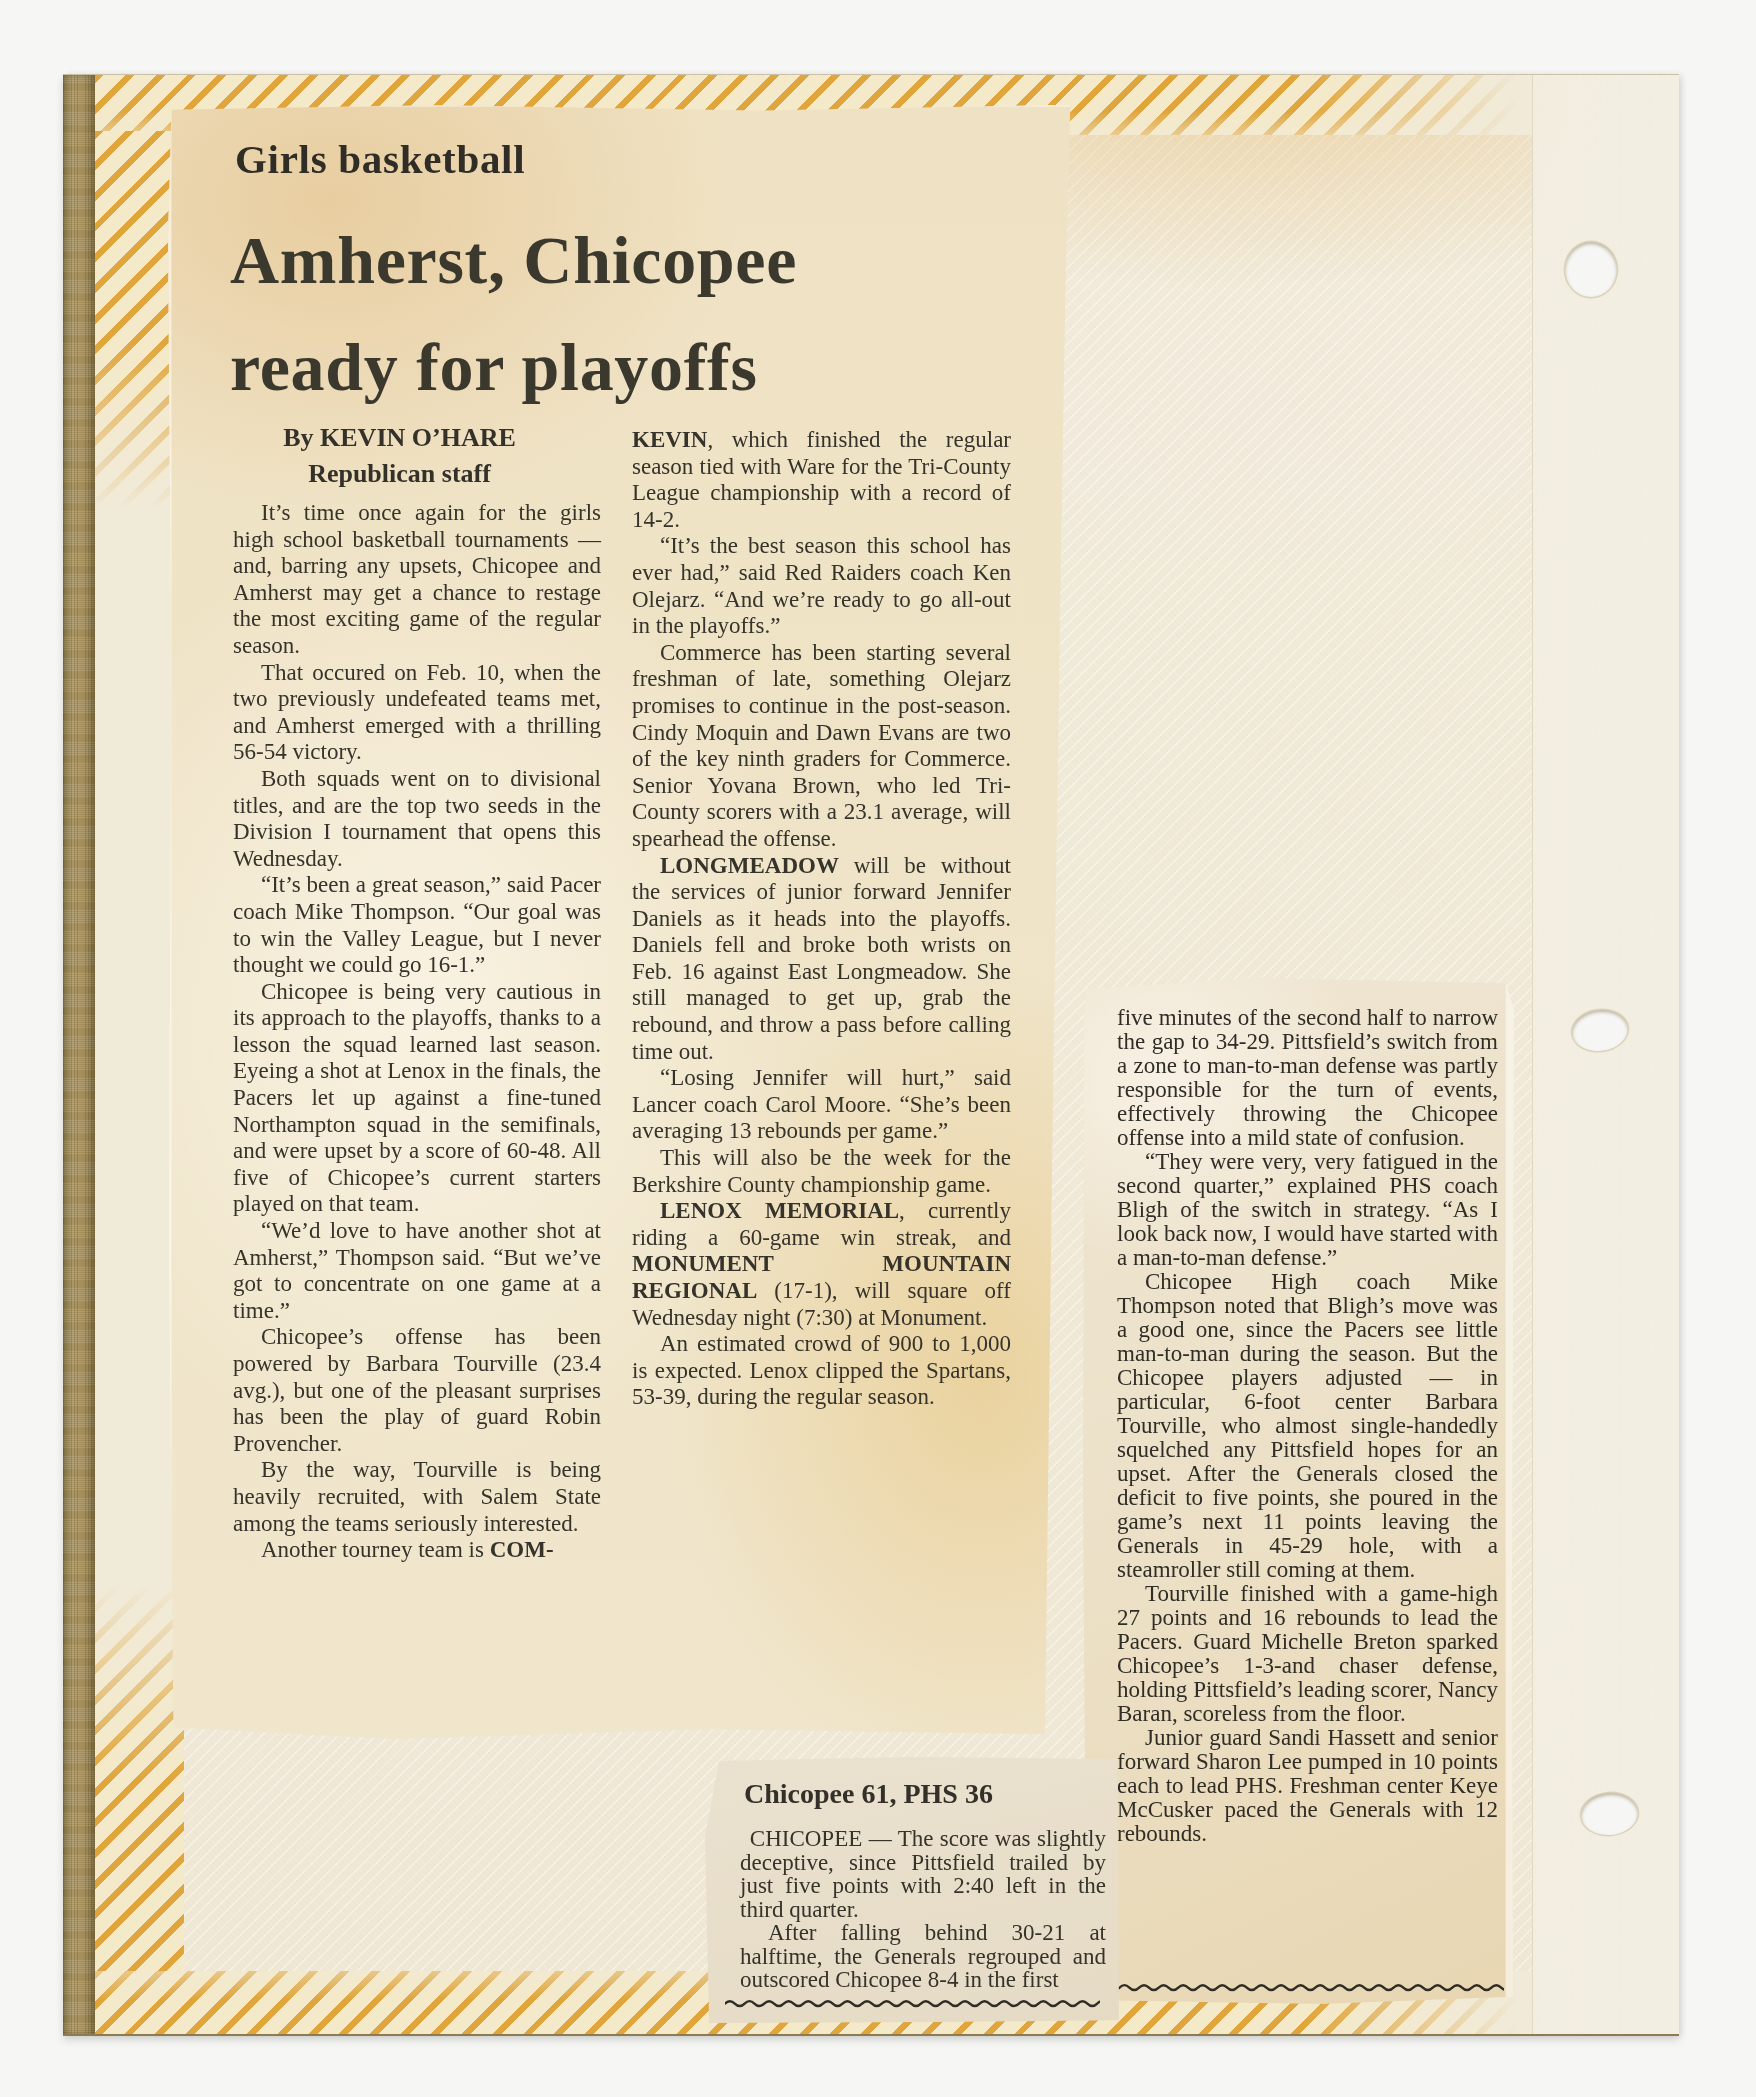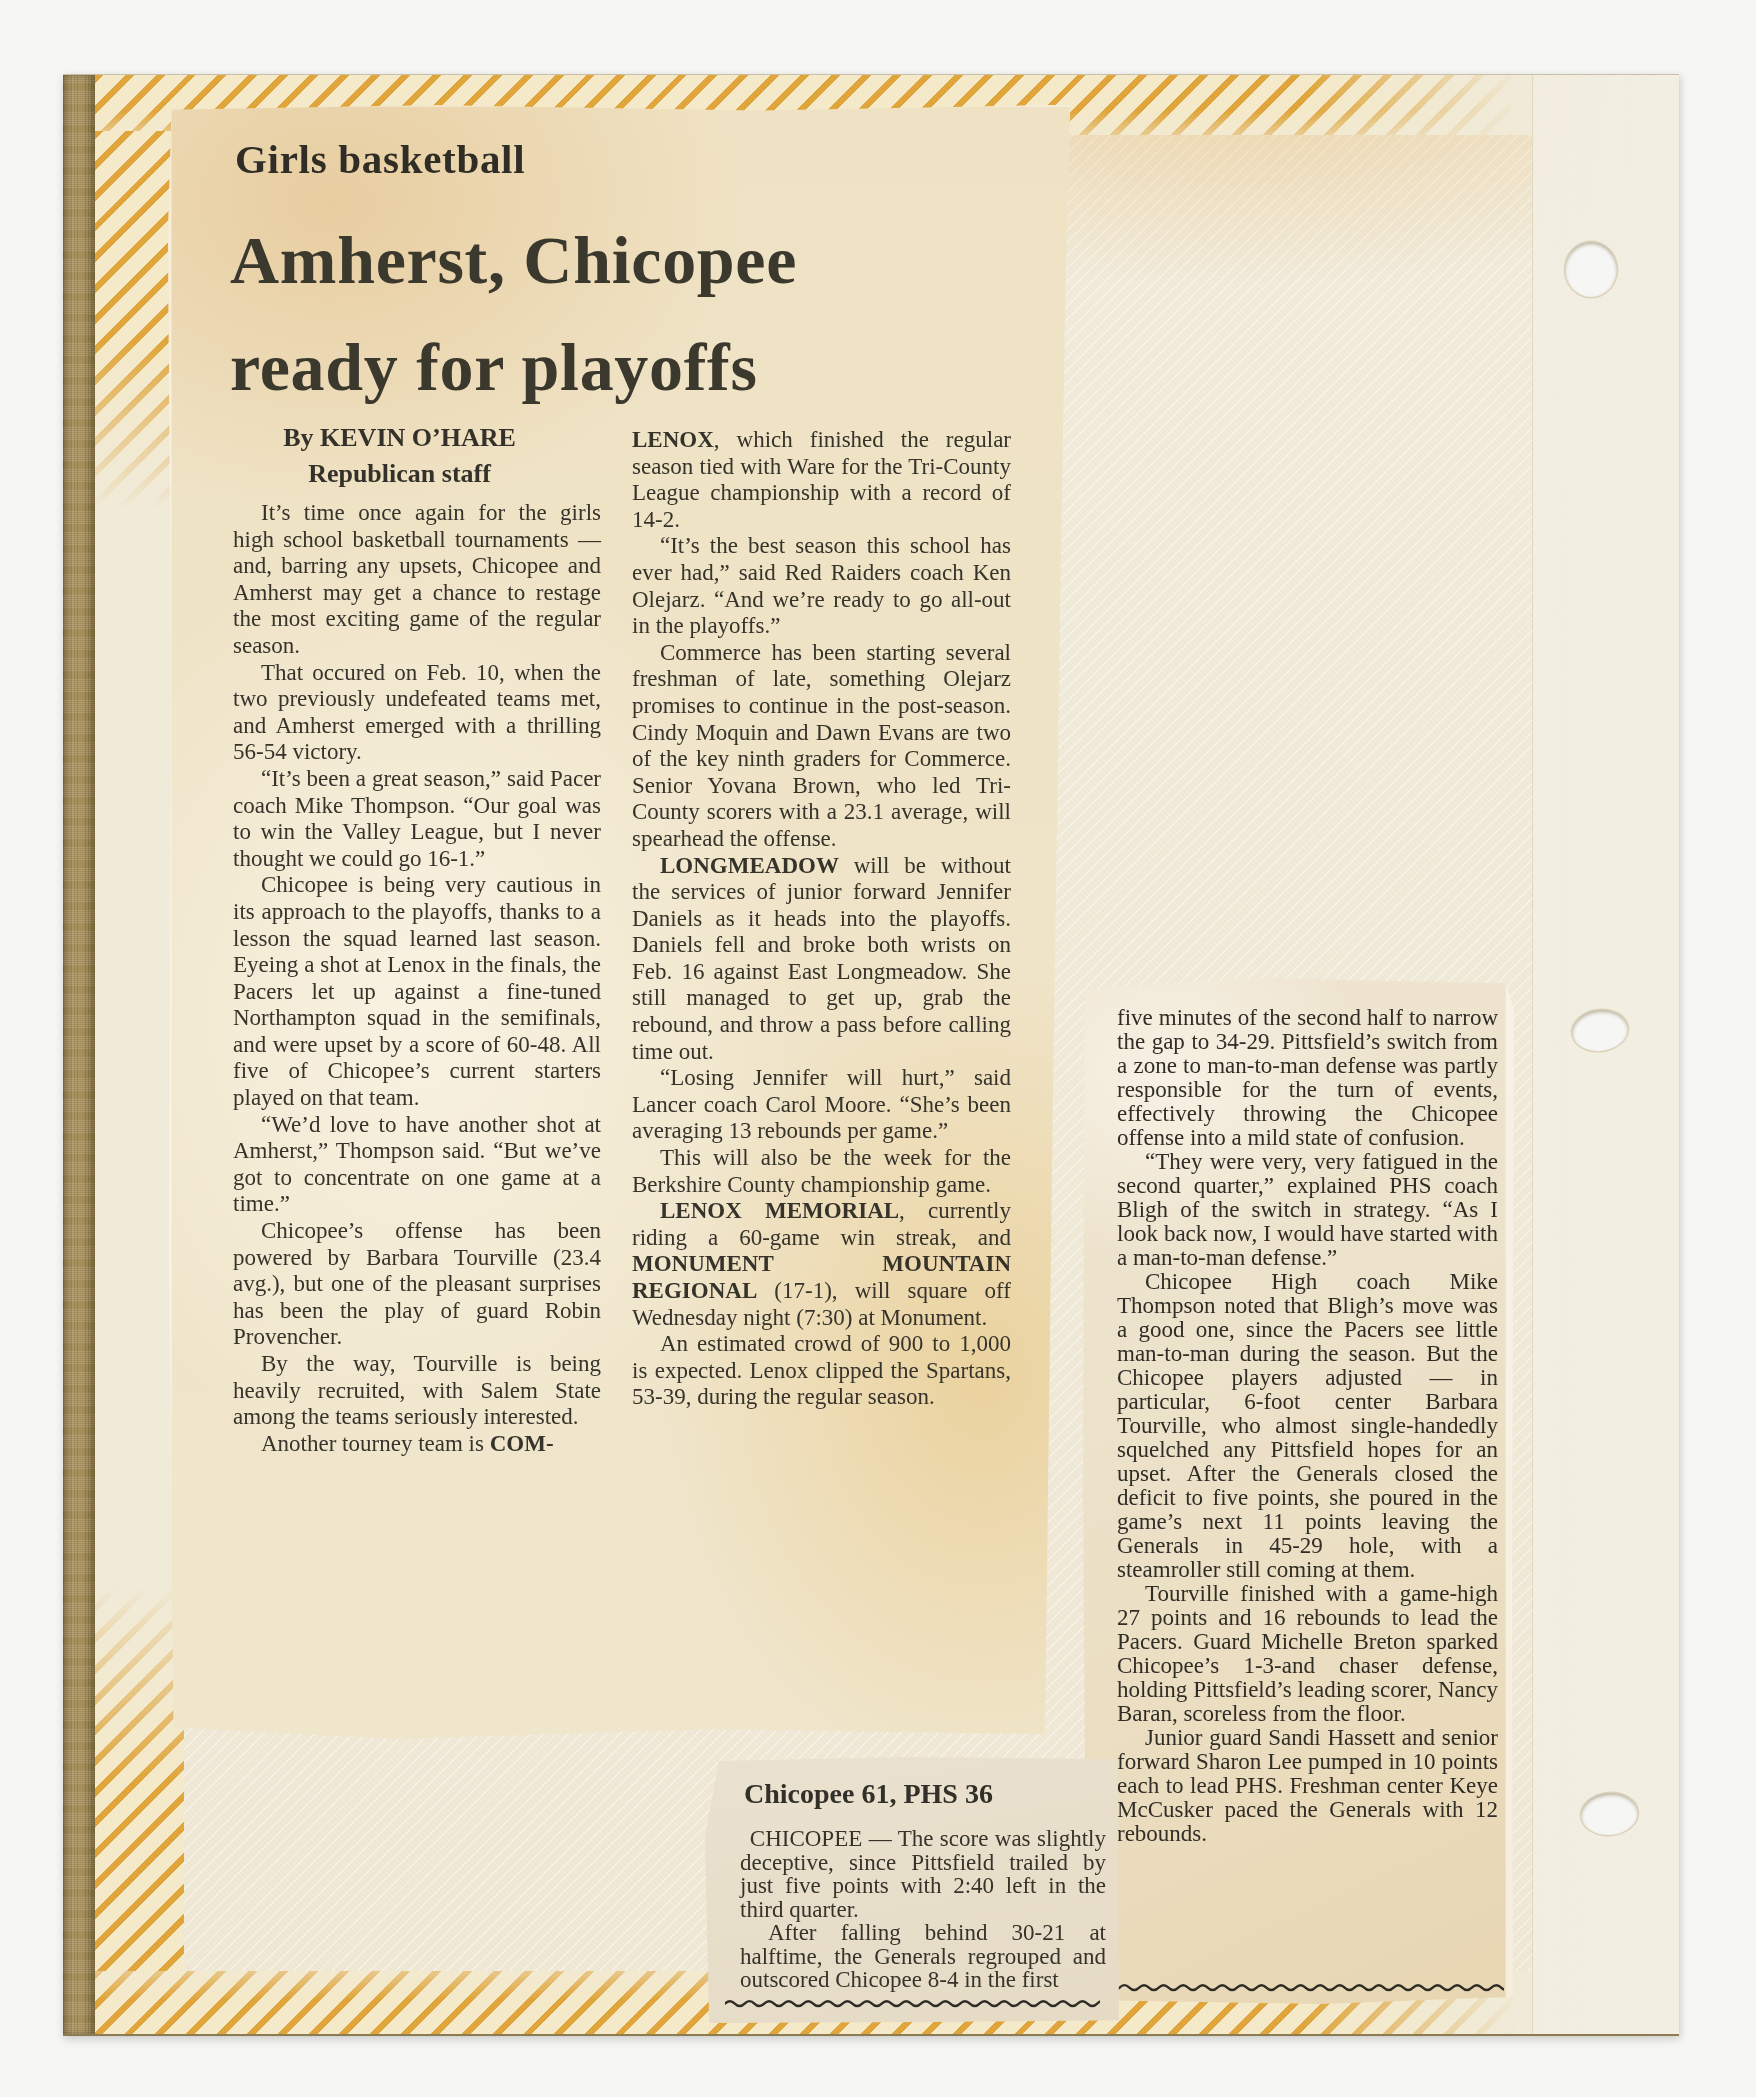--- a/index.html
+++ b/index.html
@@ -114,29 +114,30 @@
           <span class="hl">Amherst, Chicopee</span>
           <span class="hl">ready for playoffs</span>
         </h1>
       <div class="byline">
         <div class="by">By KEVIN O’HARE</div>
         <div class="by">Republican staff</div>
       </div>
       <div class="col col1">
           <p><span>It’s time once again for the girls high school basketball tournaments — and, barring any upsets, Chicopee and Amherst may get a chance to restage the most exciting game of the regular season.</span></p>
           <p><span>That occured on Feb. 10, when the two previously undefeated teams met, and Amherst emerged with a thrilling 56-54 victory.</span></p>
+          <p><span>Both squads went on to divisional titles, and are the top two seeds in the Division I tournament that opens this Wednesday.</span></p>
           <p><span>“It’s been a great season,” said Pacer coach Mike Thompson. “Our goal was to win the Valley League, but I never thought we could go 16-1.”</span></p>
           <p><span>Chicopee is being very cautious in its approach to the playoffs, thanks to a lesson the squad learned last season. Eyeing a shot at Lenox in the finals, the Pacers let up against a fine-tuned Northampton squad in the semifinals, and were upset by a score of 60-48. All five of Chicopee’s current starters played on that team.</span></p>
           <p><span>“We’d love to have another shot at Amherst,” Thompson said. “But we’ve got to concentrate on one game at a time.”</span></p>
           <p><span>Chicopee’s offense has been powered by Barbara Tourville (23.4 avg.), but one of the pleasant surprises has been the play of guard Robin Provencher.</span></p>
           <p><span>By the way, Tourville is being heavily recruited, with Salem State among the teams seriously interested.</span></p>
           <p><span>Another tourney team is </span><span class="b">COM-</span></p>
         </div>
       <div class="col col2">
-          <p class="ni"><span class="b">LENOX</span><span>, which finished the regular season tied with Ware for the Tri-County League championship with a record of 14-2.</span></p>
+          <p class="ni"><span class="b">KEVIN</span><span>, which finished the regular season tied with Ware for the Tri-County League championship with a record of 14-2.</span></p>
           <p><span>“It’s the best season this school has ever had,” said Red Raiders coach Ken Olejarz. “And we’re ready to go all-out in the playoffs.”</span></p>
           <p><span>Commerce has been starting several freshman of late, something Olejarz promises to continue in the post-season. Cindy Moquin and Dawn Evans are two of the key ninth graders for Commerce. Senior Yovana Brown, who led Tri-County scorers with a 23.1 average, will spearhead the offense.</span></p>
           <p><span class="b">LONGMEADOW</span><span> will be without the services of junior forward Jennifer Daniels as it heads into the playoffs. Daniels fell and broke both wrists on Feb. 16 against East Longmeadow. She still managed to get up, grab the rebound, and throw a pass before calling time out.</span></p>
           <p><span>“Losing Jennifer will hurt,” said Lancer coach Carol Moore. “She’s been averaging 13 rebounds per game.”</span></p>
           <p><span>This will also be the week for the Berkshire County championship game.</span></p>
           <p><span class="b">LENOX MEMORIAL</span><span>, currently riding a 60-game win streak, and </span><span class="b">MONUMENT MOUNTAIN REGIONAL</span><span> (17-1), will square off Wednesday night (7:30) at Monument.</span></p>
           <p><span>An estimated crowd of 900 to 1,000 is expected. Lenox clipped the Spartans, 53-39, during the regular season.</span></p>
         </div>
     </section>
 

